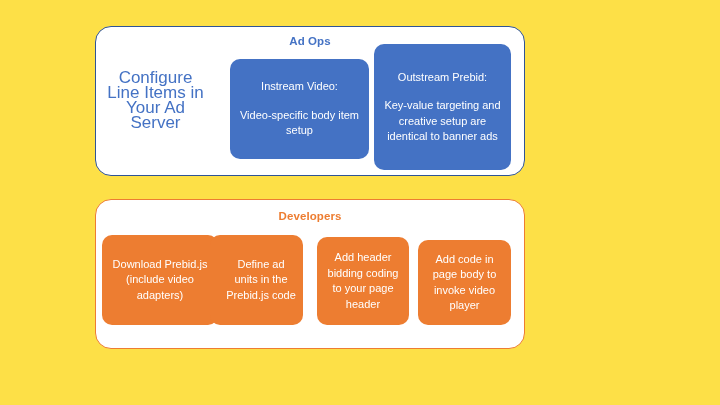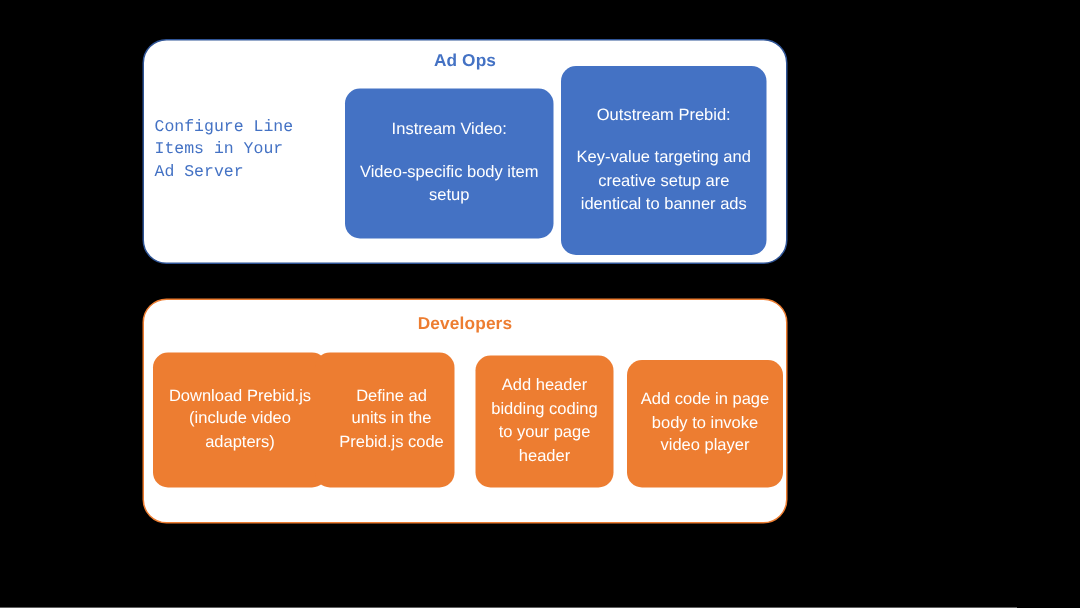--- a/index.html
+++ b/index.html
@@ -14,21 +14,21 @@
     position: relative;
     overflow: hidden;
   }
 
   #canvas {
     position: absolute;
     left: 0;
     top: 0;
     width: 720px;
     height: 405px;
-    background: #000000;
+    background: #fde047;
   }
 
   
   .group {
     position: absolute;
     box-sizing: border-box;
     background: #ffffff;
     border-radius: 16px;
   }
   .group-adops {
@@ -57,24 +57,24 @@
   }
   .group-title.blue  { top: 8px;  color: #4472C4; }
   .group-title.orange{ top: 10px; color: #ED7D31; }
 
   
   .plain-text {
     position: absolute;
     display: flex;
     align-items: center;
     justify-content: center;
+    text-align: center;
     color: #4472C4;
-    font-size: 11px;
+    font-size: 17px;
     line-height: 15px;
-    font-family: Liberation Mono, monospace;
   }
 
   
   .card {
     position: absolute;
     box-sizing: border-box;
     border-radius: 10px;
     display: flex;
     align-items: center;
     justify-content: center;
@@ -128,17 +128,17 @@
   </div>
 
   <div class="card orange" style="left:210px; top:235px; width:93px; height:90px;padding-left:15px;">
     <span class="card-body">Define ad units in the Prebid.js code</span>
   </div>
 
   <div class="card orange" style="left:317px; top:237px; width:92px; height:88px;">
     <span class="card-body">Add header bidding coding to your page header</span>
   </div>
 
-  <div class="card orange" style="left:418px; top:240px; width:104px; height:85px;">
+  <div class="card orange" style="left:418px; top:240px; width:93px; height:85px;">
     <span class="card-body">Add code in page body to invoke video player</span>
   </div>
 
 </div>
 
 </body></html>

